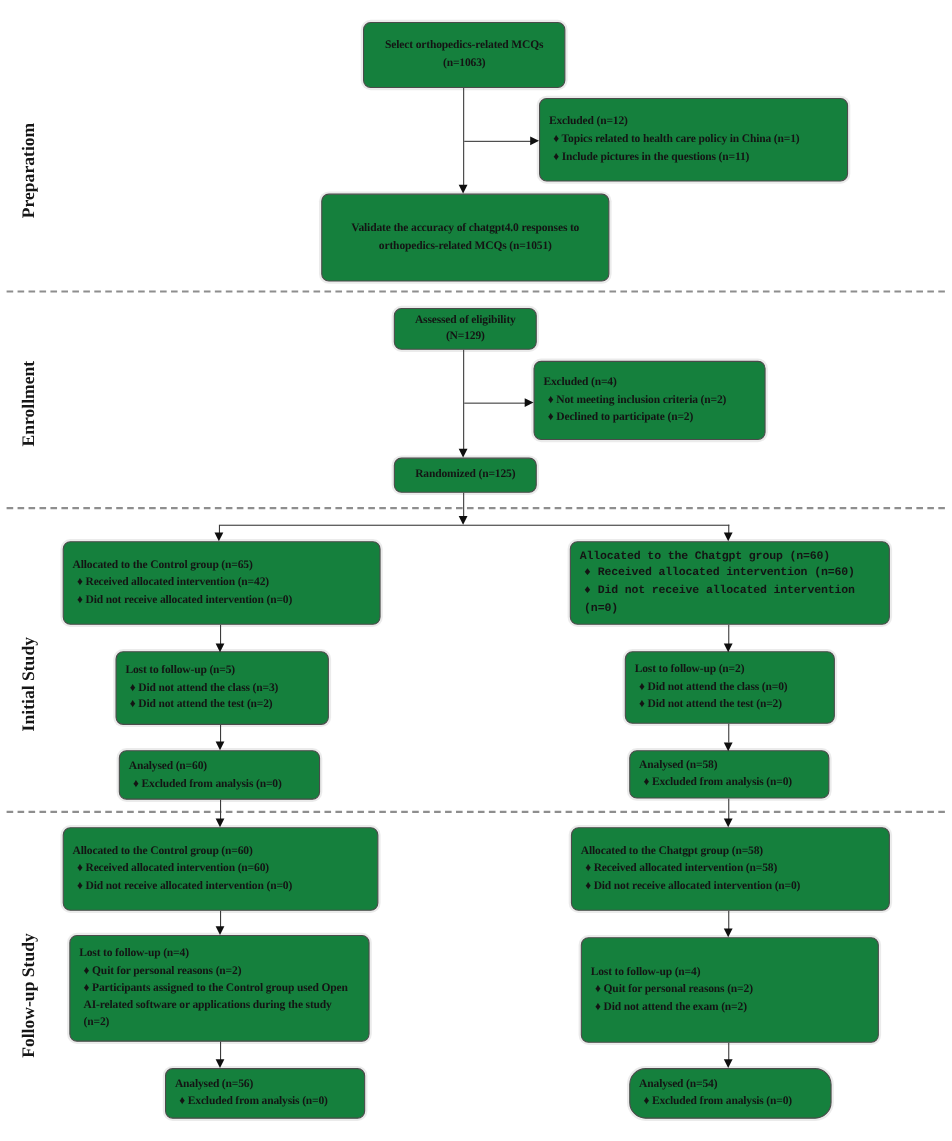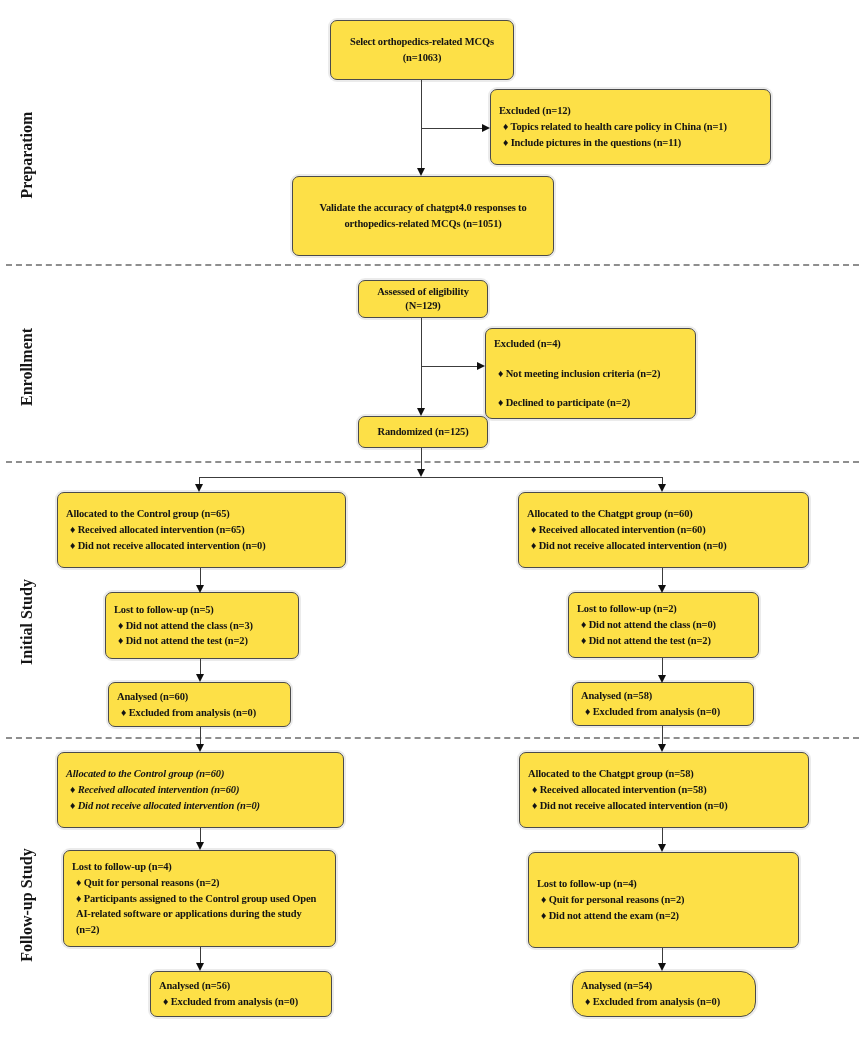--- a/index.html
+++ b/index.html
@@ -1,18 +1,18 @@
 <!DOCTYPE html>
 <html><head>
 <meta charset="utf-8">
 <style>
   html,body{margin:0;padding:0;background:#ffffff;}
   #stage{position:relative;width:865px;height:1037px;background:#ffffff;overflow:hidden;
          font-family:"Liberation Serif", serif;}
-  .box{position:absolute;background:#fde047;border:1.2px solid #4b4b4b;border-radius:7px;
+  .box{position:absolute;background:#15803d;border:1.2px solid #4b4b4b;border-radius:7px;
        box-shadow:0 0 0 2px rgba(130,130,130,0.16);
        color:#141414;font-weight:bold;font-size:10.5px;line-height:1.5;letter-spacing:-0.15px;
        display:flex;flex-direction:column;justify-content:center;
        padding:4px 8px;box-sizing:border-box;}
   .box.center{align-items:center;text-align:center;}
   .bullet{padding-left:4px;}
   .vline{position:absolute;width:1.4px;background:#3c3c3c;}
   .hline{position:absolute;height:1.4px;background:#3c3c3c;}
   .arr-d{position:absolute;width:0;height:0;border-left:4.5px solid transparent;
          border-right:4.5px solid transparent;border-top:8px solid #0f0f0f;}
@@ -50,37 +50,37 @@
   <div class="box center" style="left:292px;top:176px;width:262px;height:80px;padding:4px;">
     <div>Validate the accuracy of chatgpt4.0 responses to</div>
     <div>orthopedics-related MCQs  (n=1051)</div>
   </div>
 
   <div class="box center" style="left:358px;top:280px;width:130px;height:38px;line-height:1.35;">
     <div>Assessed of eligibility</div>
     <div>(N=129)</div>
   </div>
 
-  <div class="box" style="left:485px;top:328px;width:211px;height:91px;gap:14px;">
+  <div class="box" style="left:485px;top:328px;width:211px;height:72px;">
     <div>Excluded  (n=4)</div>
     <div class="bullet">♦ Not meeting inclusion criteria (n=2)</div>
     <div class="bullet">♦ Declined to participate (n=2)</div>
   </div>
 
   <div class="box center" style="left:358px;top:416px;width:130px;height:32px;">
     <div>Randomized (n=125)</div>
   </div>
 
   <div class="box" style="left:57px;top:492px;width:289px;height:76px;">
     <div>Allocated to the Control group (n=65)</div>
-    <div class="bullet">♦ Received allocated intervention (n=65)</div>
+    <div class="bullet">♦ Received allocated intervention (n=42)</div>
     <div class="bullet">♦ Did not receive allocated intervention (n=0)</div>
   </div>
 
-  <div class="box" style="left:518px;top:492px;width:291px;height:76px;">
+  <div class="box" style="left:518px;top:492px;width:291px;height:76px;font-family:Liberation Mono, monospace;">
     <div>Allocated to the Chatgpt group (n=60)</div>
     <div class="bullet">♦ Received allocated intervention (n=60)</div>
     <div class="bullet">♦ Did not receive allocated intervention (n=0)</div>
   </div>
 
   <div class="box" style="left:105px;top:592px;width:194px;height:67px;">
     <div>Lost to follow-up (n=5)</div>
     <div class="bullet">♦ Did not attend the class (n=3)</div>
     <div class="bullet">♦ Did not attend the test (n=2)</div>
   </div>
@@ -94,21 +94,21 @@
   <div class="box" style="left:108px;top:682px;width:183px;height:45px;">
     <div>Analysed (n=60)</div>
     <div class="bullet">♦ Excluded from analysis (n=0)</div>
   </div>
 
   <div class="box" style="left:572px;top:682px;width:182px;height:44px;">
     <div>Analysed (n=58)</div>
     <div class="bullet">♦ Excluded from analysis (n=0)</div>
   </div>
 
-  <div class="box" style="left:57px;top:752px;width:287px;height:76px;font-style:italic;">
+  <div class="box" style="left:57px;top:752px;width:287px;height:76px;">
     <div>Allocated to the Control group (n=60)</div>
     <div class="bullet">♦ Received allocated intervention (n=60)</div>
     <div class="bullet">♦ Did not receive allocated intervention (n=0)</div>
   </div>
 
   <div class="box" style="left:519px;top:752px;width:290px;height:76px;">
     <div>Allocated to the Chatgpt group (n=58)</div>
     <div class="bullet">♦ Received allocated intervention (n=58)</div>
     <div class="bullet">♦ Did not receive allocated intervention (n=0)</div>
   </div>

